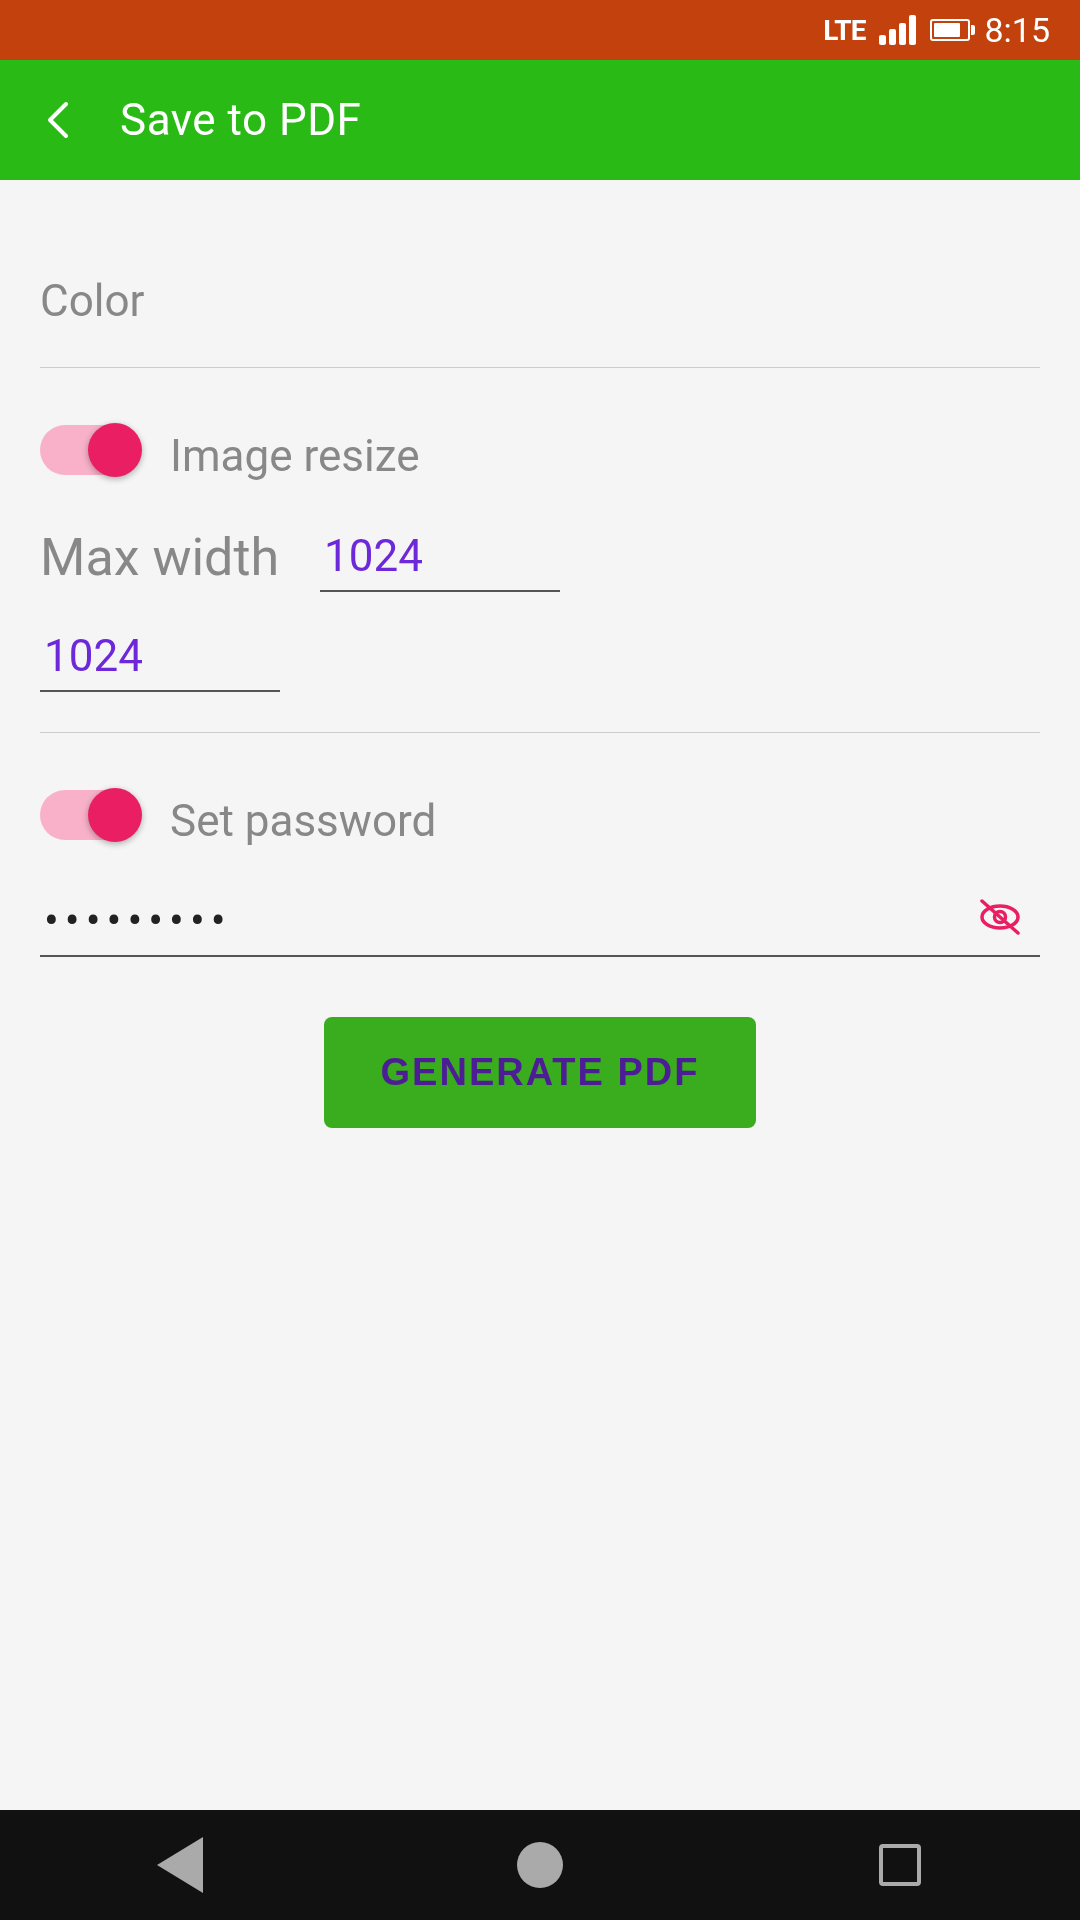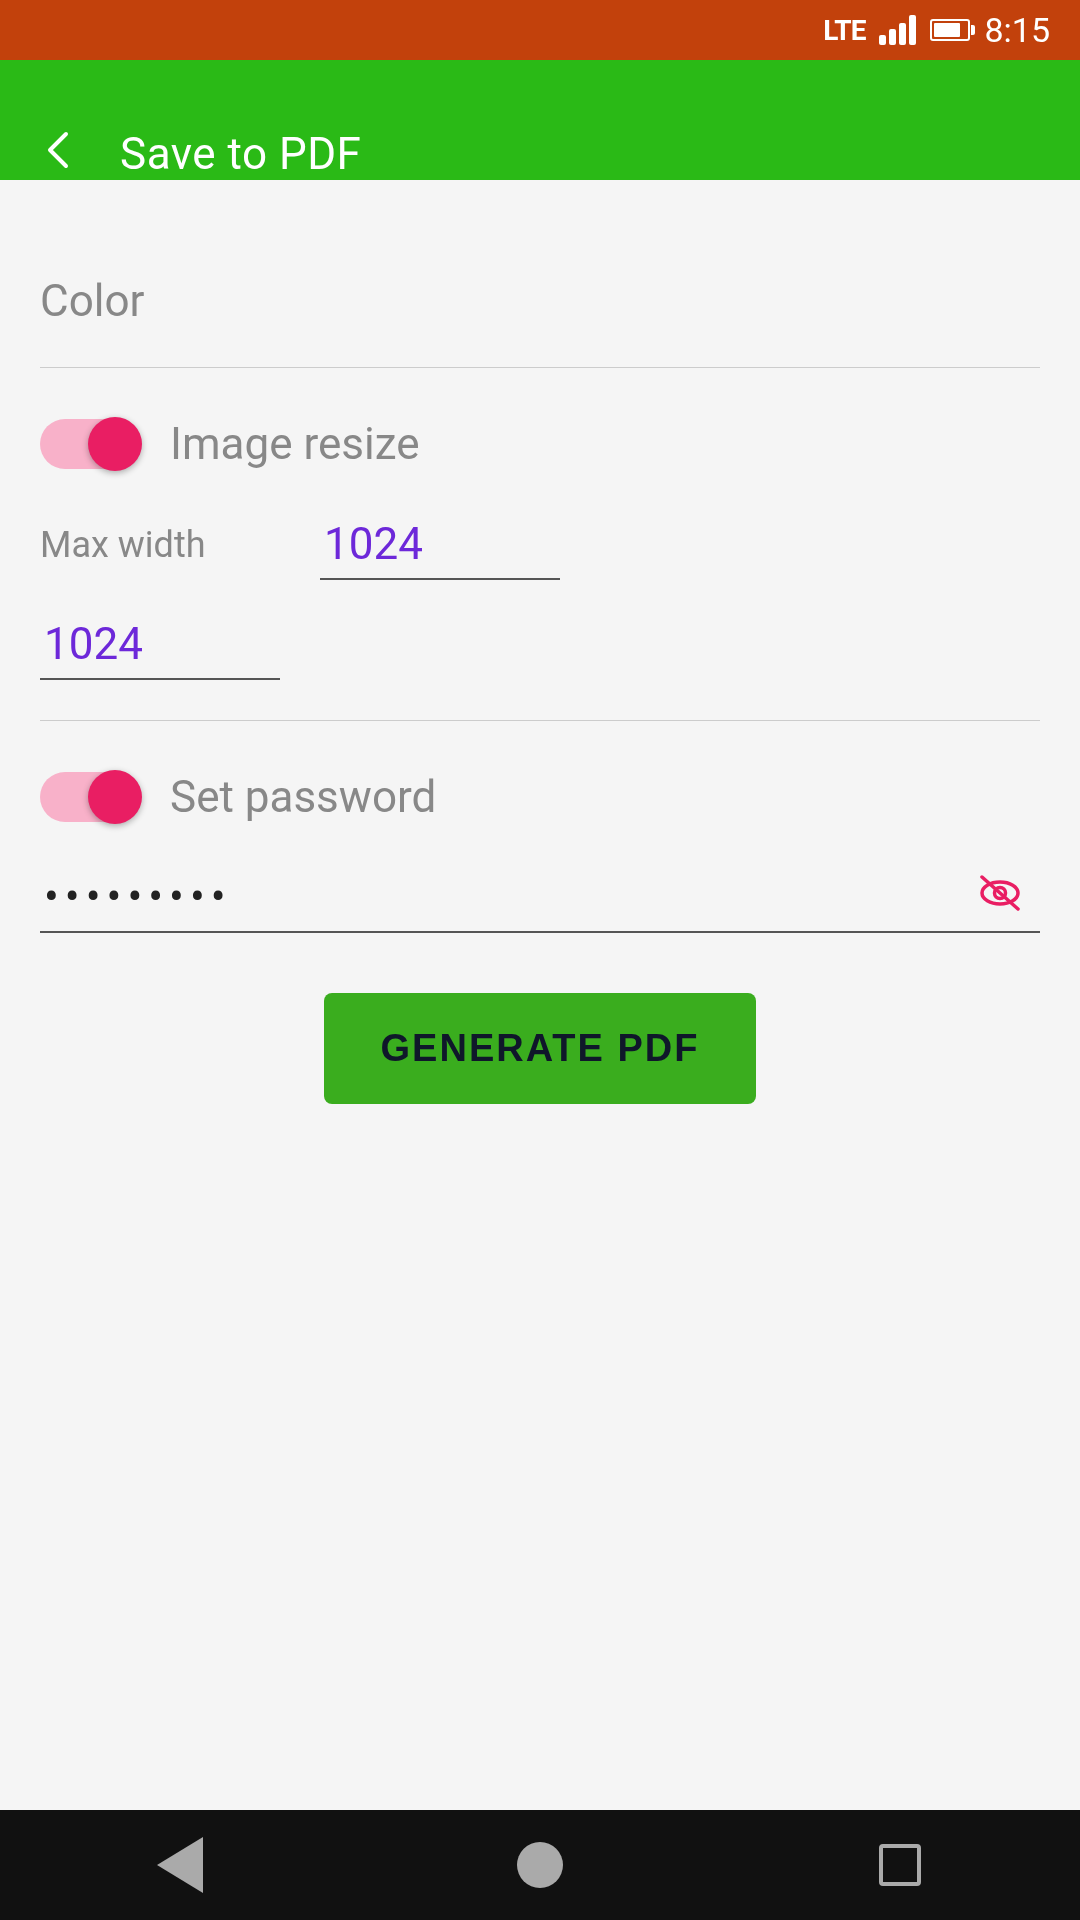--- a/index.html
+++ b/index.html
@@ -79,21 +79,21 @@
       color: white;
       font-size: 34px;
       font-weight: 400;
     }
 
     
     .app-bar {
       background: #2aba16;
       height: 120px;
       display: flex;
-      align-items: flex-end;
+      align-items: center;
       padding: 0 30px;
       gap: 30px;
     }
     .back-btn {
       color: white;
       font-size: 48px;
       cursor: pointer;
       display: flex;
       align-items: center;
       justify-content: center;
@@ -174,31 +174,32 @@
       border-radius: 50%;
       position: absolute;
       top: -2px;
       right: -2px;
       box-shadow: 0 2px 6px rgba(0,0,0,0.3);
     }
     .toggle-label {
       font-size: 44px;
       color: #888;
       font-weight: 400;
+      margin-top: 12px;
     }
 
     
     .input-row {
       display: flex;
       align-items: center;
       padding: 20px 0 10px 0;
       gap: 20px;
     }
     .input-label {
-      font-size: 36px;
+      font-size: 52px;
       color: #888;
       font-weight: 400;
       min-width: 260px;
     }
     .input-field {
       font-size: 44px;
       color: #6d28d9;
       border: none;
       border-bottom: 2.5px solid #555;
       background: transparent;
@@ -240,21 +241,21 @@
       cursor: pointer;
     }
     .eye-svg {
       width: 52px;
       height: 52px;
     }
 
     
     .generate-btn {
       background: #3aad1e;
-      color: #0f172a;
+      color: #4c1d95;
       font-size: 38px;
       font-weight: 700;
       letter-spacing: 2px;
       border: none;
       border-radius: 8px;
       padding: 34px 57px;
       margin: 50px auto;
       display: block;
       cursor: pointer;
       text-transform: uppercase;

